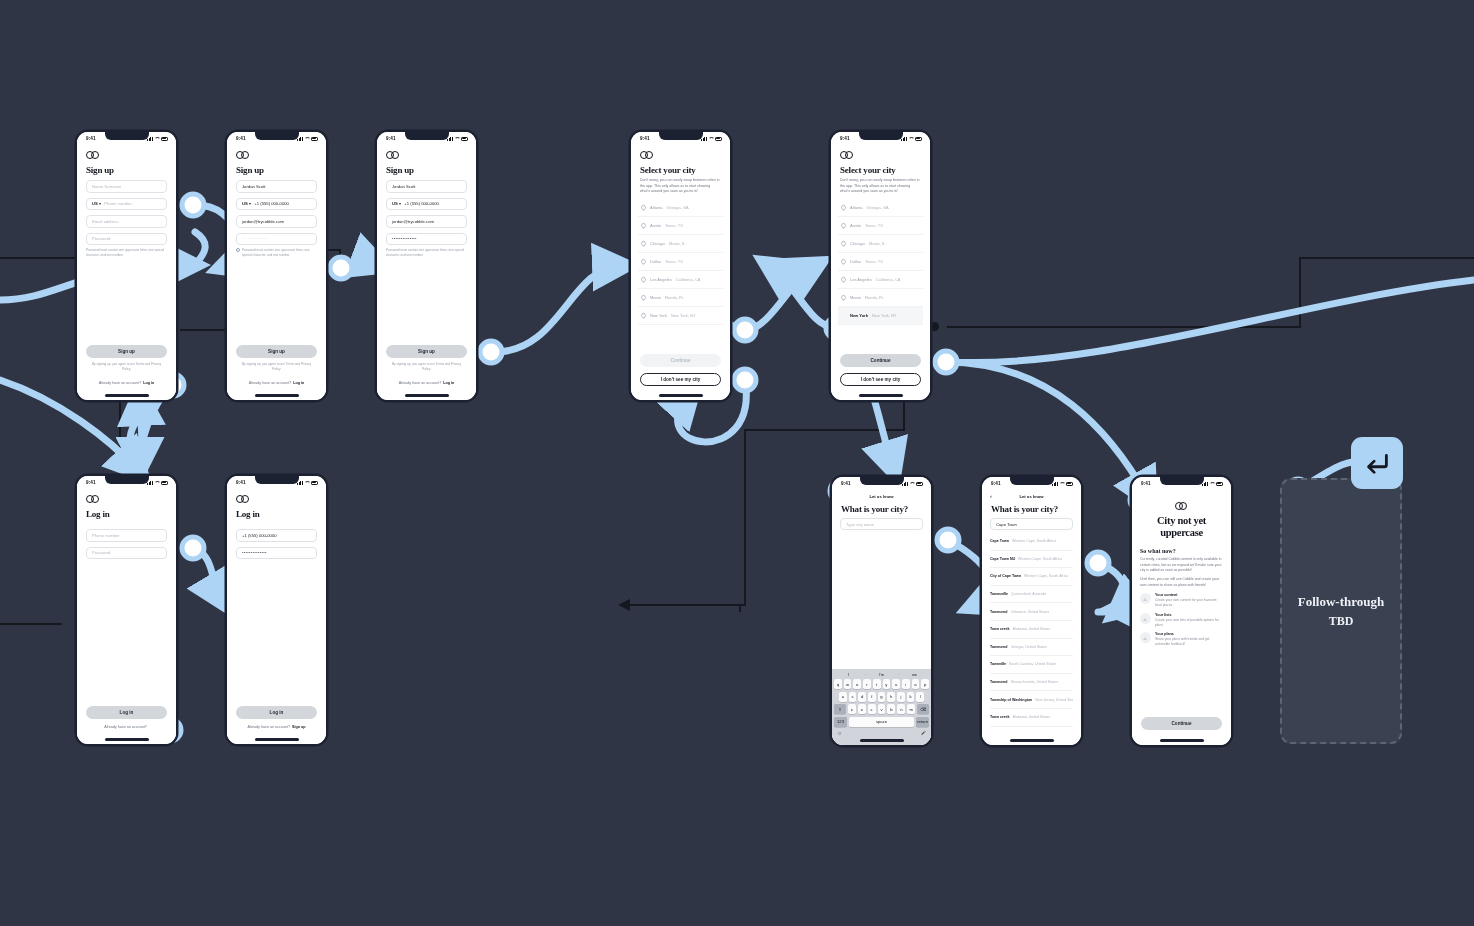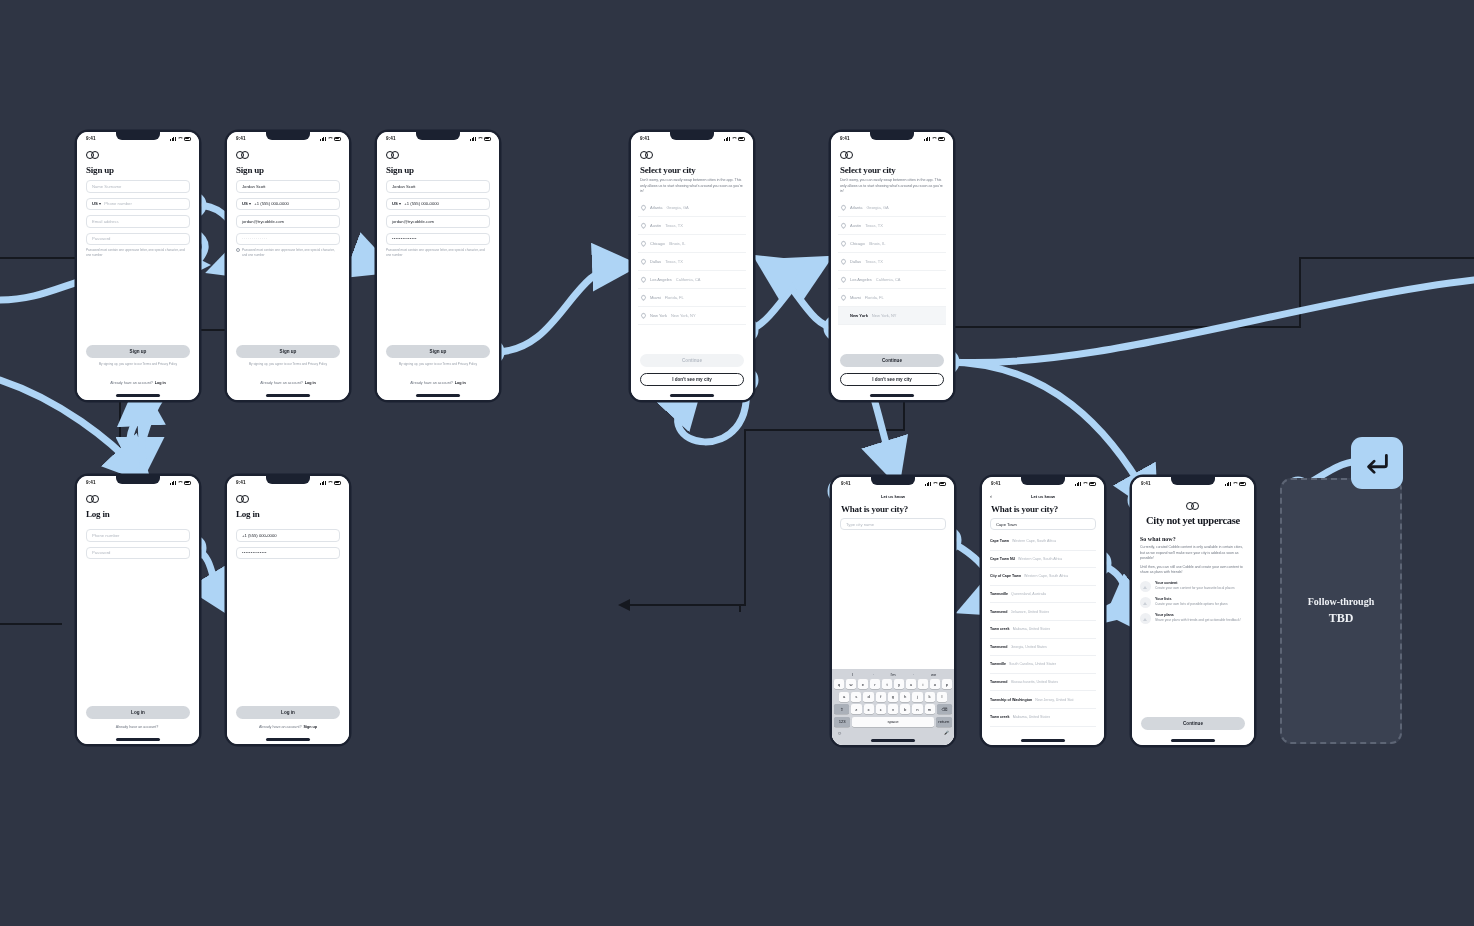--- a/index.html
+++ b/index.html
@@ -6,21 +6,21 @@
   html,body { background:#2f3544; }
   body {
     width:1474px; height:926px; position:relative; overflow:hidden;
     font-family:"Liberation Sans", sans-serif;
   }
   .canvas { position:absolute; inset:0; }
   svg.wires { position:absolute; left:0; top:0; width:1474px; height:926px; pointer-events:none; }
 
   
   .phone {
-    position:absolute; width:122px; border-radius:11px;
+    position:absolute; width:99px; border-radius:11px;
     background:#ffffff; overflow:hidden;
     box-shadow:0 0 0 2.5px #1b2130;
   }
   .phone .screen { position:relative; width:100%; height:100%; background:#fff; }
 
   .statusbar {
     height:13px; display:flex; align-items:center; justify-content:space-between;
     padding:0 8px 0 9px; font-size:4.6px; font-weight:bold; color:#111;
   }
   .sb-time { letter-spacing:.1px; }
@@ -122,21 +122,21 @@
       border-left:2.4px solid transparent;border-right:2.4px solid transparent;border-bottom:3.2px solid #ccd1d8;}
   .feat .ft { font-size:3.7px; font-weight:bold; color:#14171f; }
   .feat .fd { font-size:3.3px; line-height:1.5; color:#8b929c; margin-top:.8px;}
 
   
   .tbd {
     position:absolute; border:2px dashed #5d6575; border-radius:11px;
     background:#3a4151; display:flex; flex-direction:column; align-items:center; justify-content:center;
     color:#eef1f5; font-family:"Liberation Serif", serif;
   }
-  .tbd .t1 { font-size:10px; font-weight:bold; }
+  .tbd .t1 { font-size:13px; font-weight:bold; }
   .tbd .t2 { font-size:12px; font-weight:bold; margin-top:4px; }
   .backbtn {
     position:absolute; width:52px; height:52px; border-radius:11px; background:#aed4f5;
     display:flex; align-items:center; justify-content:center;
   }
   .backbtn svg { width:30px; height:30px; }
 
   .dot { position:absolute; width:9px; height:9px; border-radius:50%; background:#15181f; }
 </style>
 </head>

